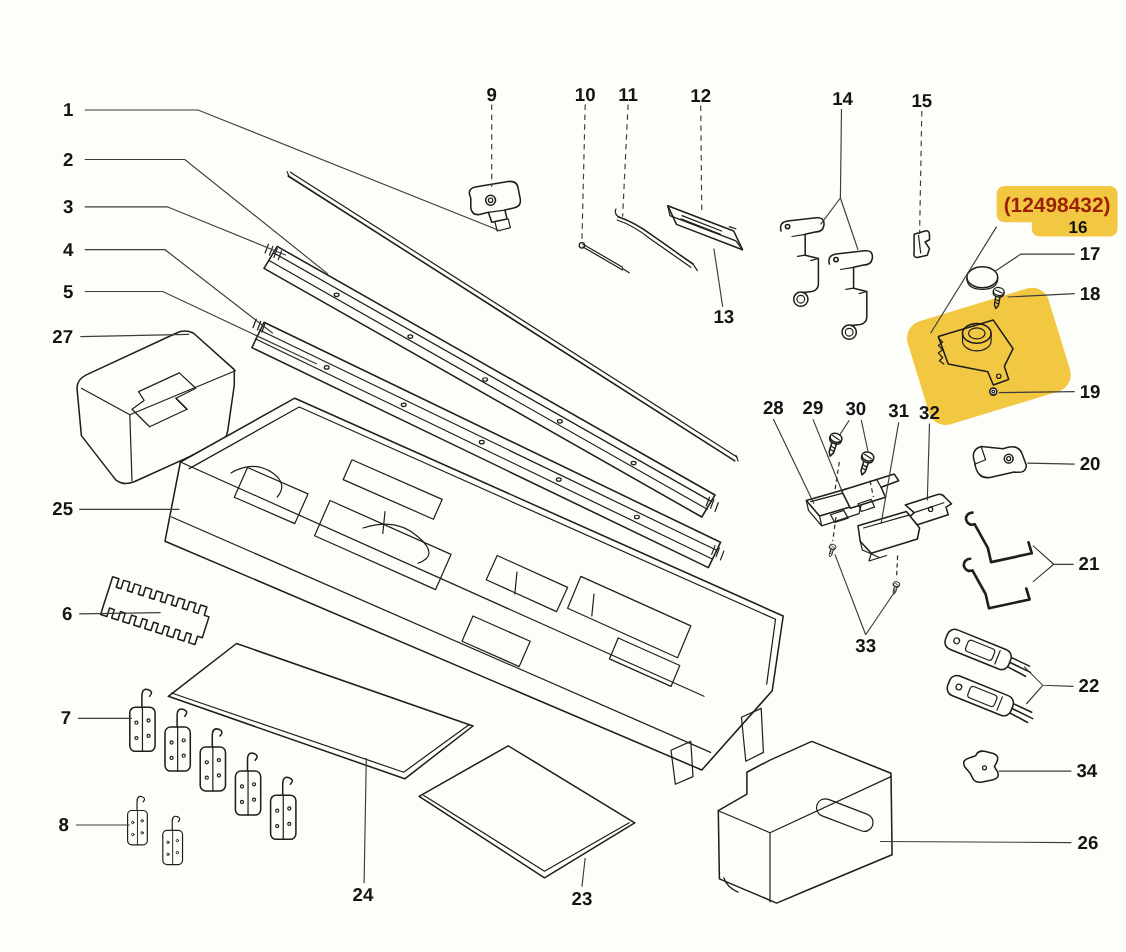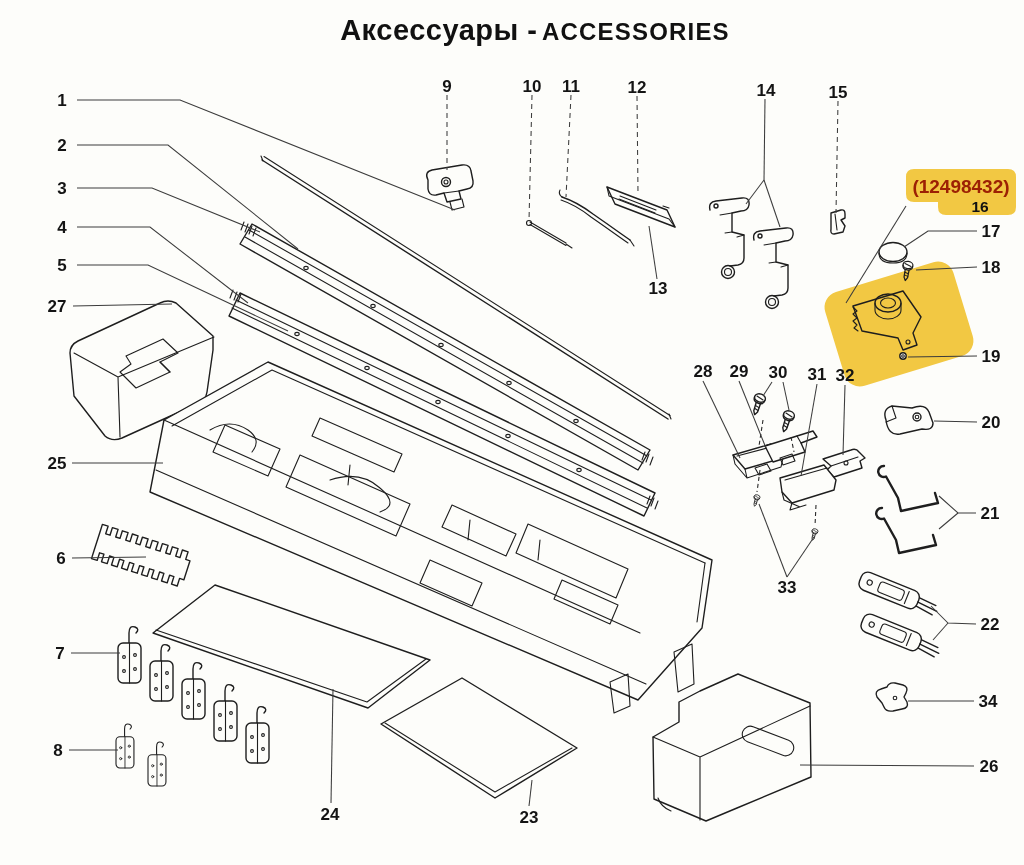--- a/index.html
+++ b/index.html
@@ -20,24 +20,20 @@
   text.num{font-family:"Liberation Sans",sans-serif;font-size:17px;font-weight:bold;
            fill:#141414;text-anchor:middle;dominant-baseline:central;}
   text.pn{font-family:"Liberation Sans",sans-serif;font-size:19px;font-weight:bold;text-anchor:middle;}
   text.hl16{font-family:"Liberation Sans",sans-serif;font-size:15.5px;font-weight:bold;
             fill:#111;text-anchor:middle;}
 </style>
 </head>
 <body>
 
 <div class="stage">
-  <div class="title">
-    <span class="ru">Аксессуары -</span>
-    <span class="en">ACCESSORIES</span>
-  </div>
 
   <svg id="diagram" width="1024" height="865" viewBox="0 0 1024 865">
     <defs>
       <g id="wt">
         <path class="ln" d="M11,20 V9 Q11,1 17,3 Q22,5 18,9"></path>
         <rect class="fw" x="0" y="19" width="23" height="40" rx="5"></rect>
         <line class="ln thin" x1="11.5" y1="19" x2="11.5" y2="59"></line>
         <circle class="ln thin" cx="6" cy="33" r="1.4"></circle>
         <circle class="ln thin" cx="17" cy="31" r="1.4"></circle>
         <circle class="ln thin" cx="6" cy="47" r="1.4"></circle>

